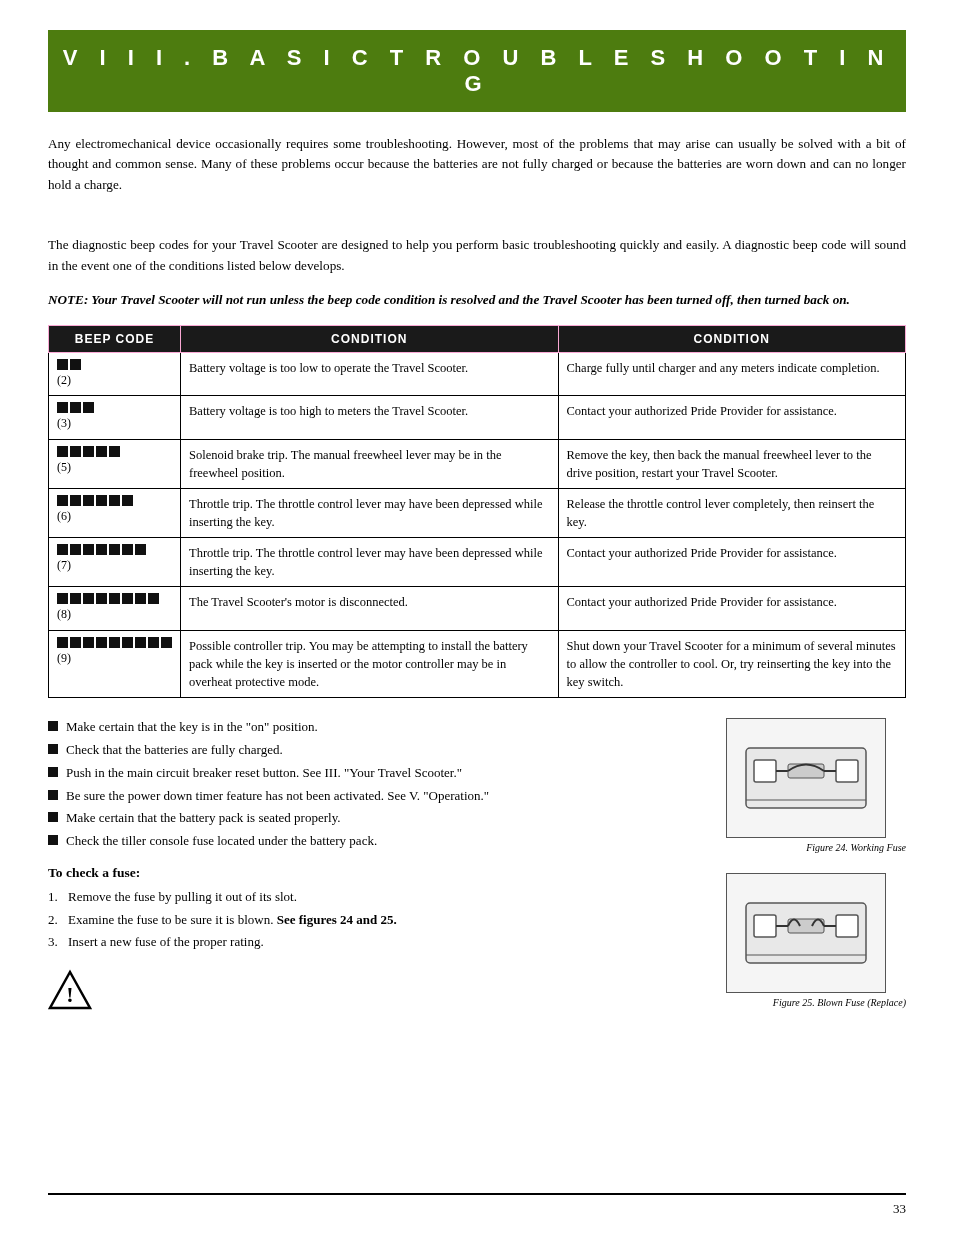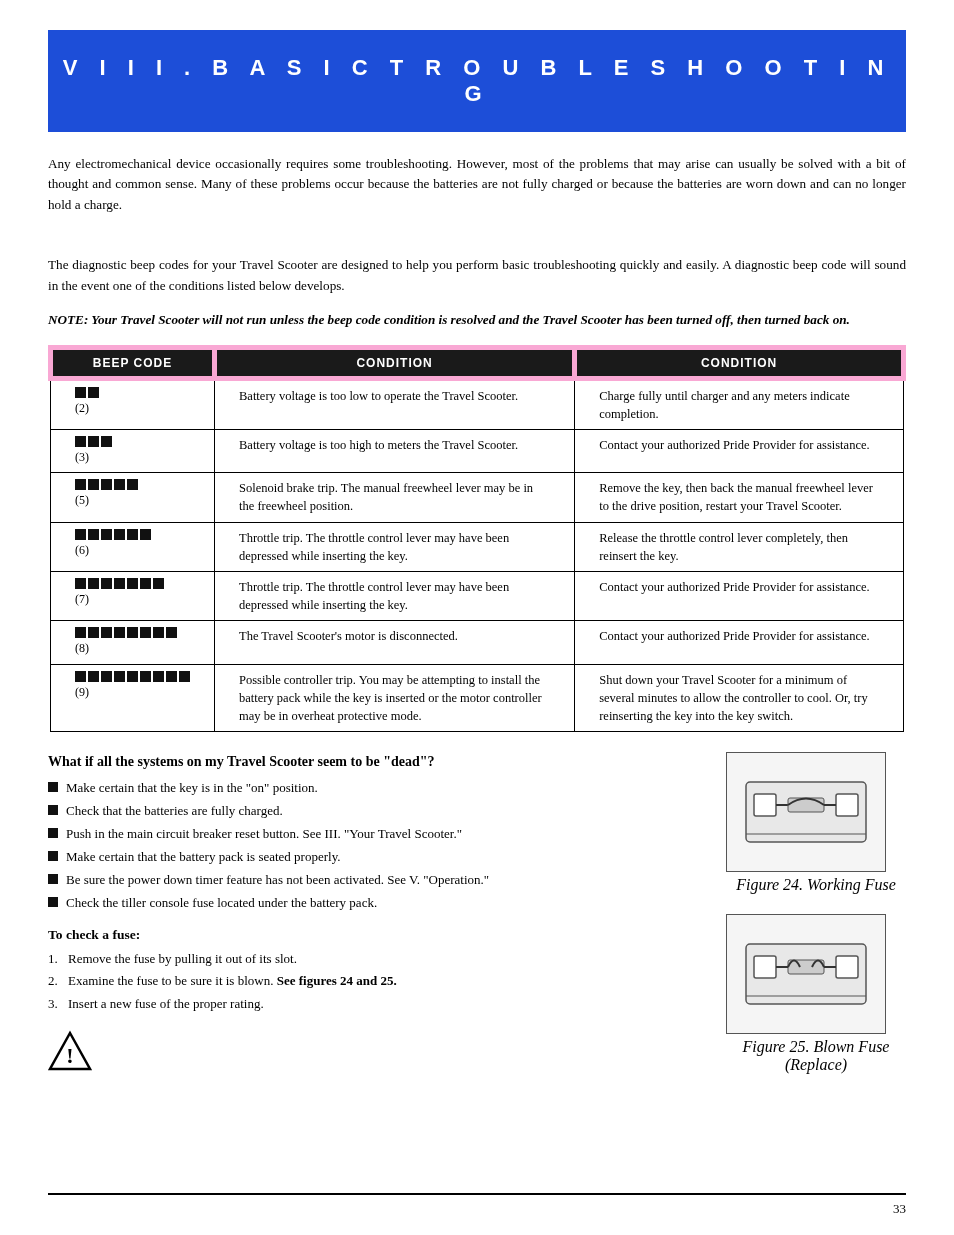--- a/index.html
+++ b/index.html
@@ -13,24 +13,24 @@
       padding: 0;
     }
     .page {
       width: 954px;
       min-height: 1235px;
       background: #fff;
       padding: 30px 48px 30px 48px;
       position: relative;
     }
     .header-bar {
-      background: #1d4ed8;
+      background: #4d7c0f;
       color: #fff;
       text-align: center;
-      padding: 25px 10px;
+      padding: 15px 10px;
       letter-spacing: 8px;
       font-size: 22px;
       font-weight: bold;
       font-family: Arial, sans-serif;
       margin-bottom: 22px;
     }
     .intro-text {
       font-size: 13.2px;
       line-height: 1.55;
       margin-bottom: 18px;
@@ -66,25 +66,25 @@
     }
     .beep-table th {
       background: #1a1a1a;
       color: #fff;
       font-family: Arial, sans-serif;
       font-size: 12px;
       font-weight: bold;
       letter-spacing: 1px;
       text-align: center;
       padding: 6px 8px;
-      border: 5px solid #f9a8d4;
+      border: 1px solid #f9a8d4;
     }
     .beep-table td {
       border: 1px solid #000;
-      padding: 6px 24px;
+      padding: 6px 8px;
       vertical-align: top;
       line-height: 1.45;
     }
     .beep-code-cell {
       width: 110px;
       text-align: left;
       font-size: 13px;
     }
     .beep-squares {
       display: flex;
@@ -148,22 +148,22 @@
       width: 160px;
       height: 120px;
       display: flex;
       align-items: center;
       justify-content: center;
       margin-bottom: 4px;
       position: relative;
       overflow: hidden;
     }
     .figure-caption {
-      font-size: 16px;
-      text-align: center;
+      font-size: 10px;
+      text-align: right;
       font-style: italic;
       margin-bottom: 20px;
     }
     .fuse-svg {
       width: 140px;
       height: 100px;
     }
     .check-fuse-title {
       font-size: 13.5px;
       font-weight: bold;
@@ -340,27 +340,26 @@
             <div class="beep-num">(9)</div>
           </td>
           <td>Possible controller trip. You may be attempting to install the battery pack while the key is inserted or the motor controller may be in overheat protective mode.</td>
           <td>Shut down your Travel Scooter for a minimum of several minutes to allow the controller to cool. Or, try reinserting the key into the key switch.</td>
         </tr>
       </tbody>
   </table>
 
   <div class="lower-section">
     <div class="lower-left">
-      <div class="sub-heading">What if all the systems on my Travel Scooter seem to be "dead"?</div>
       <ul class="bullet-list" id="dead-bullets">
       <li><span class="bullet-sq"></span>Make certain that the key is in the "on" position.</li>
           <li><span class="bullet-sq"></span>Check that the batteries are fully charged.</li>
           <li><span class="bullet-sq"></span>Push in the main circuit breaker reset button. See III. "Your Travel Scooter."</li>
+          <li><span class="bullet-sq"></span>Be sure the power down timer feature has not been activated. See V. "Operation."</li>
           <li><span class="bullet-sq"></span>Make certain that the battery pack is seated properly.</li>
-          <li><span class="bullet-sq"></span>Be sure the power down timer feature has not been activated. See V. "Operation."</li>
           <li><span class="bullet-sq"></span>Check the tiller console fuse located under the battery pack.</li>
         </ul>
 
       <div class="check-fuse-title">To check a fuse:</div>
       <ol class="numbered-list" id="check-fuse-steps">
       <li><span class="num">1.</span>Remove the fuse by pulling it out of its slot.</li>
           <li><span class="num">2.</span>Examine the fuse to be sure it is blown. <b>See figures 24 and 25.</b></li>
           <li><span class="num">3.</span>Insert a new fuse of the proper rating.</li>
         </ol>
 

